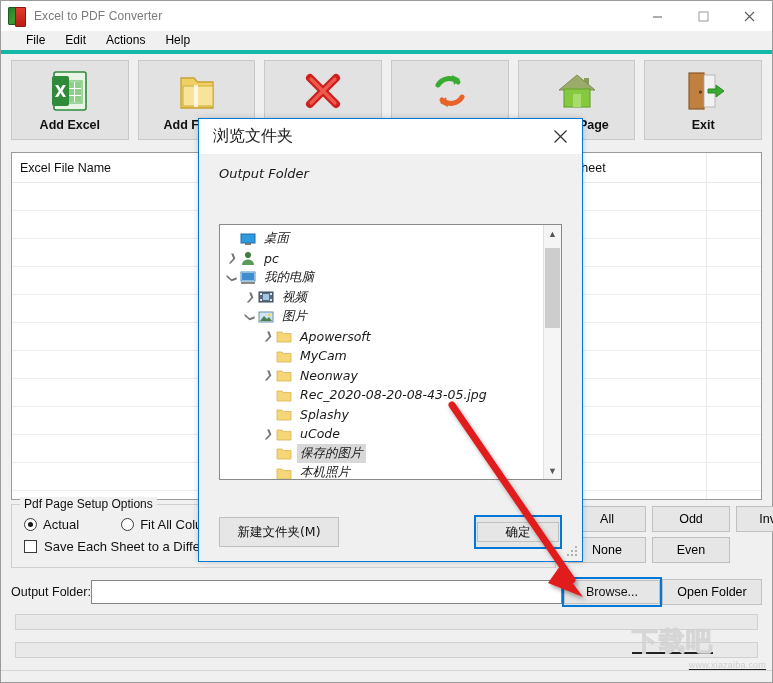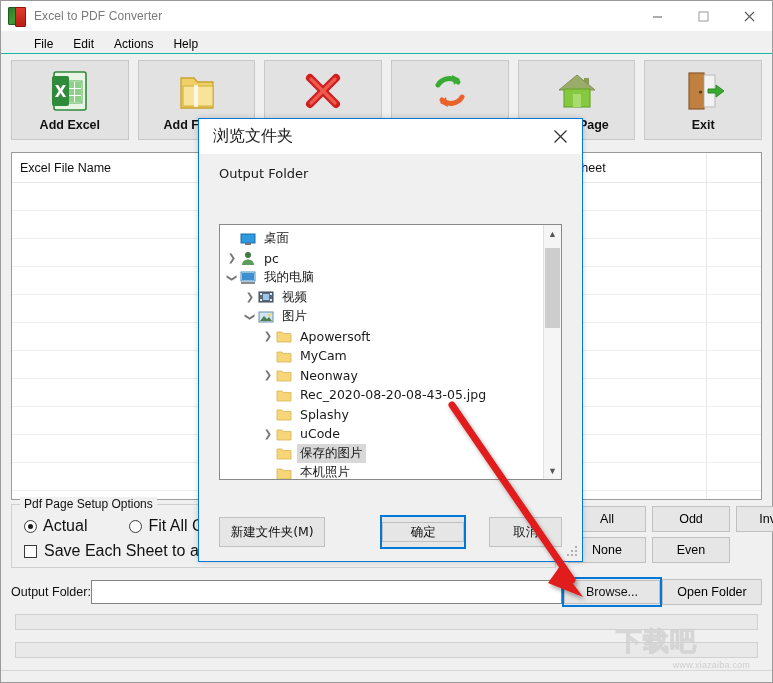--- a/index.html
+++ b/index.html
@@ -40,22 +40,22 @@
   }
   .win-controls { position:absolute; right:0; top:0; display:flex; height:30px; }
   .win-btn {
     width:46px; height:30px; display:flex; align-items:center; justify-content:center;
     color:#4a4a4a;
   }
   .win-btn svg { display:block; }
   
   .menubar {
     height:23px; flex:0 0 23px; background:#f0f0f0;
-    display:flex; align-items:flex-end; padding-left:23px;
-    border-bottom:1px solid #14b8a6;
+    display:flex; align-items:flex-start; padding-left:15px;
+    border-bottom:4px solid #14b8a6;
   }
   .menu-item {
     font-size:12px; color:#000; padding:2px 10px; white-space:nowrap;
   }
   
   .toolbar {
     flex:0 0 92px; background:#f0f0f0; display:flex; align-items:flex-start;
     padding:6px 10px 0 10px; gap:9px;
   }
   .tool-btn {
@@ -104,21 +104,21 @@
   }
   .rb-dot.on:after{
     content:""; position:absolute; left:3px; top:3px; width:5px; height:5px;
     border-radius:50%; background:#1a1a1a;
   }
   .cb-line{ display:flex; align-items:center; }
   .cb-box{
     width:13px; height:13px; border:1px solid #3a3a3a; background:#fff;
     margin-right:7px; flex:0 0 13px;
   }
-  .opt-label{ font-size:16px; color:#101010; white-space:nowrap; }
+  .opt-label{ font-size:13px; color:#101010; white-space:nowrap; }
   .side-btns { flex:1 1 auto; display:flex; gap:6px; padding-top:2px; }
   .btn-col { display:flex; flex-direction:column; gap:5px; }
   .btn {
     background:#e6e6e6; border:1px solid #c0c0c0; font-size:12.5px; color:#000000;
     display:flex; align-items:center; justify-content:center; white-space:nowrap;
   }
   .btn-sm { width:78px; height:26px; }
   
   .output-row {
     flex:0 0 36px; display:flex; align-items:center; gap:0; padding:0 10px;
@@ -141,22 +141,22 @@
   
   .prog-area { flex:0 0 58px; padding:4px 14px 0 14px; }
   .progbar {
     height:16px; background:#e9e9e9; border:1px solid #d0d0d0; margin-bottom:12px;
   }
   .statusbar {
     flex:0 0 12px; border-top:1px solid #d6d6d6; background:#f0f0f0;
   }
   
   .watermark {
-    position:absolute; right:22px; bottom:2px; width:134px; height:58px;
-    pointer-events:none; opacity:0.85;
+    position:absolute; right:6px; bottom:2px; width:134px; height:58px;
+    pointer-events:none; opacity:0.85;text-decoration:underline;
   }
   .wm-text{
     font-size:26px; font-weight:bold; color:transparent;
     -webkit-text-stroke:1px #d2d2d2; letter-spacing:1px;
     font-family:"DejaVu Sans", sans-serif; line-height:38px;
   }
   .wm-url{ font-size:9px; color:#c9c9c9; text-align:right; letter-spacing:0.2px; }
   
   .dialog {
     position:absolute; left:198px; top:118px; width:385px; height:444px;
@@ -167,21 +167,21 @@
   .dlg-title {
     flex:0 0 35px; background:#ffffff; display:flex; align-items:center;
     padding-left:14px; position:relative;
   }
   .dlg-title-text{ font-size:16px; color:#1a1a1a;
     font-family:"DejaVu Sans","Liberation Sans",sans-serif; }
   .dlg-close{
     position:absolute; right:0; top:0; width:44px; height:35px;
     display:flex; align-items:center; justify-content:center; color:#3a3a3a;
   }
-  .dlg-body{ flex:1 1 auto; display:flex; flex-direction:column; padding:12px 20px 0 20px; }
+  .dlg-body{ flex:1 1 auto; display:flex; flex-direction:column; padding:12px 20px 0 20px;font-style:italic; }
   .dlg-heading{ font-size:13px; color:#1a1a1a; margin-bottom:0;
     font-family:"DejaVu Sans","Liberation Sans",sans-serif;}
   .tree-wrap{
     margin-top:43px; height:256px; background:#fff; border:1px solid #8a8a8a;
     display:flex; overflow:hidden; position:relative;
   }
   .tree{ flex:1 1 auto; padding:4px 0 0 0; overflow:hidden; }
   .tnode{ height:19.5px; display:flex; align-items:center; white-space:nowrap; }
   .tnode .tw{ width:16px; flex:0 0 16px; display:flex; align-items:center; justify-content:center; }
   .chev{ color:#767676; font-size:10px; line-height:1; }
@@ -583,21 +583,20 @@
         <div class="sc-arrow">▼</div>
       </div>
     </div>
   </div>
 
   <div class="dlg-buttons">
     <div class="dbtn dbtn-new">新建文件夹(M)</div>
     <div class="dbtn-ok-wrap">
       <div class="dbtn dbtn-ok">确定</div>
     </div>
-    <div class="dbtn dbtn-cancel">取消</div>
   </div>
 
   <div class="grip">
     <i style="left:8px;top:0;"></i>
       <i style="left:4px;top:4px;"></i>
       <i style="left:8px;top:4px;"></i>
     <i style="left:0;top:8px;"></i>
       <i style="left:4px;top:8px;"></i>
       <i style="left:8px;top:8px;"></i>
   </div>

